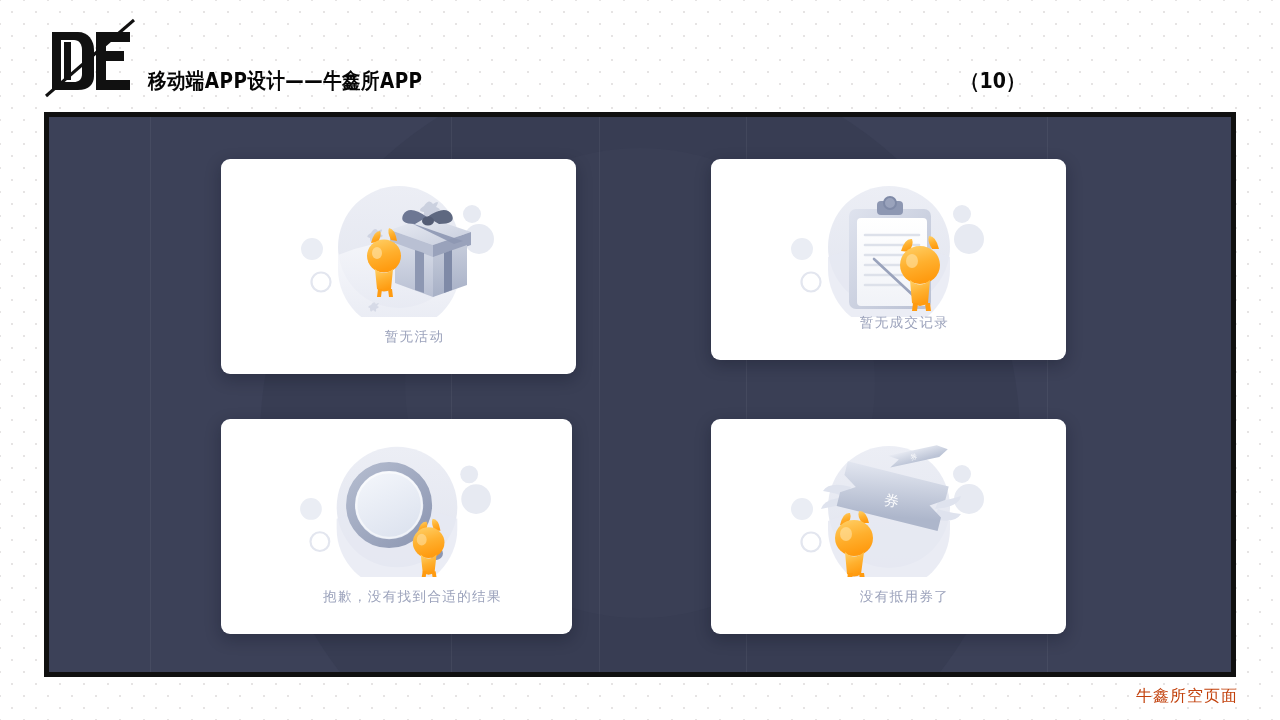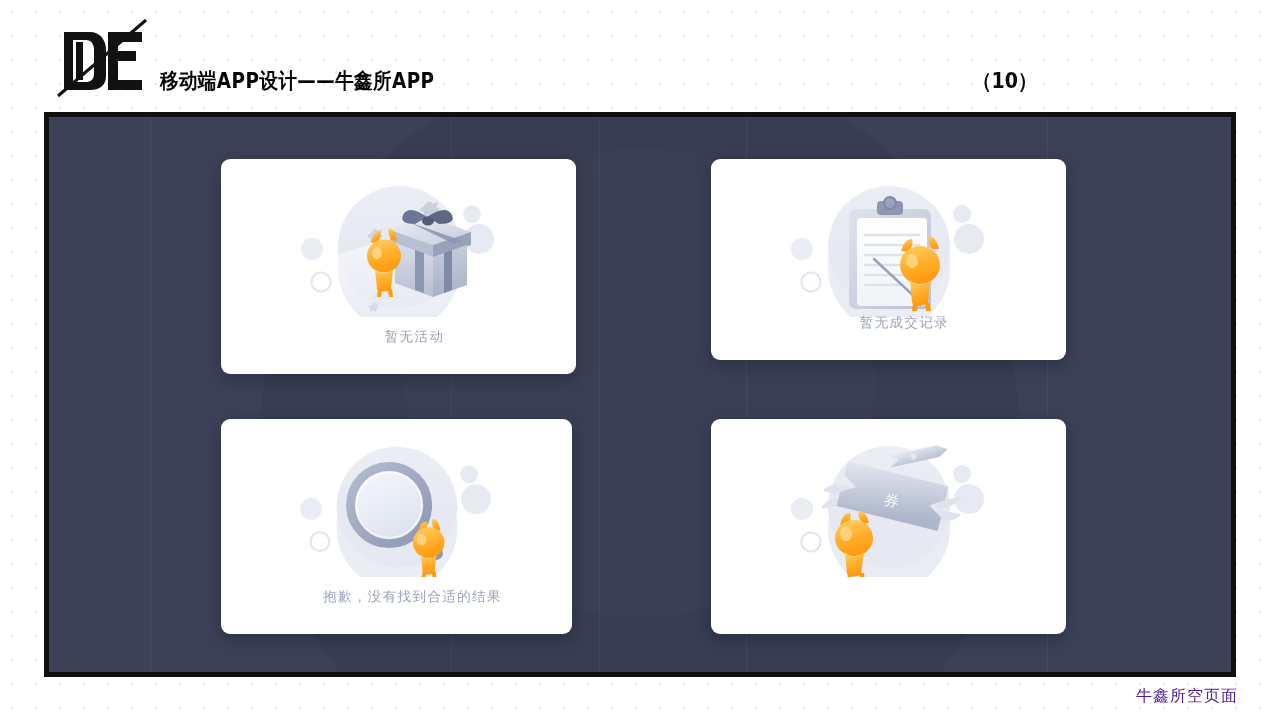--- a/index.html
+++ b/index.html
@@ -15,21 +15,21 @@
     background-color:#ffffff;
     background-image:
       radial-gradient(circle, #e6e4e4 1.1px, transparent 1.2px),
       radial-gradient(circle, #e6e4e4 1.1px, transparent 1.2px);
     background-size:24px 24px, 24px 24px;
     background-position:0 0, 12px 12px;
   }
 
   
   .header {
-    position:absolute; left:12px; top:0; width:1067px; height:108px;
+    position:absolute; left:0; top:0; width:1067px; height:108px;
   }
   .logo-mark {
     position:absolute; left:44px; top:18px; width:92px; height:80px;
   }
   .logo-mark svg { display:block; width:92px; height:80px; }
 
   .header-title {
     position:absolute; left:148px; top:70px;
     font-size:19px; font-weight:bold; letter-spacing:.5px;
     color:#050505; white-space:nowrap;
@@ -380,20 +380,21 @@
               <path d="M129 88 q3 -13 10 -12 q2 5 -3 12 Z" fill="url(#g4masc)"></path>
               <path d="M158 86 q-3 -13 -10 -12 q-2 5 3 12 Z" fill="url(#g4masc)"></path>
               <ellipse cx="143" cy="101" rx="19" ry="18" fill="url(#g4masc)"></ellipse>
               <path d="M134 115 q9 9 19 0 l-3 22 q-7 5 -14 0 Z" fill="url(#g4masc)"></path>
               <path d="M137 136 l-1 7 h5 l1 -7 Z" fill="#ff9b10"></path>
               <path d="M148 136 l1 7 h5 l-1 -7 Z" fill="#ff9b10"></path>
               <ellipse cx="135" cy="97" rx="6" ry="7" fill="#ffe0a0" opacity=".65"></ellipse>
             </g>
           </svg>
         </div>
+        <div class="caption">没有抵用券了</div>
       </div>
 
     </div>
   </div>
 </div>
 
-<div style="position:absolute; right:42px; top:686px; font-size:16px; color:#4c1d95;
+<div style="position:absolute; right:42px; top:686px; font-size:16px; color:#c2410c;
             font-family:'DejaVu Sans','Liberation Sans',sans-serif; letter-spacing:1px;">牛鑫所空页面</div>
 
 </body></html>

